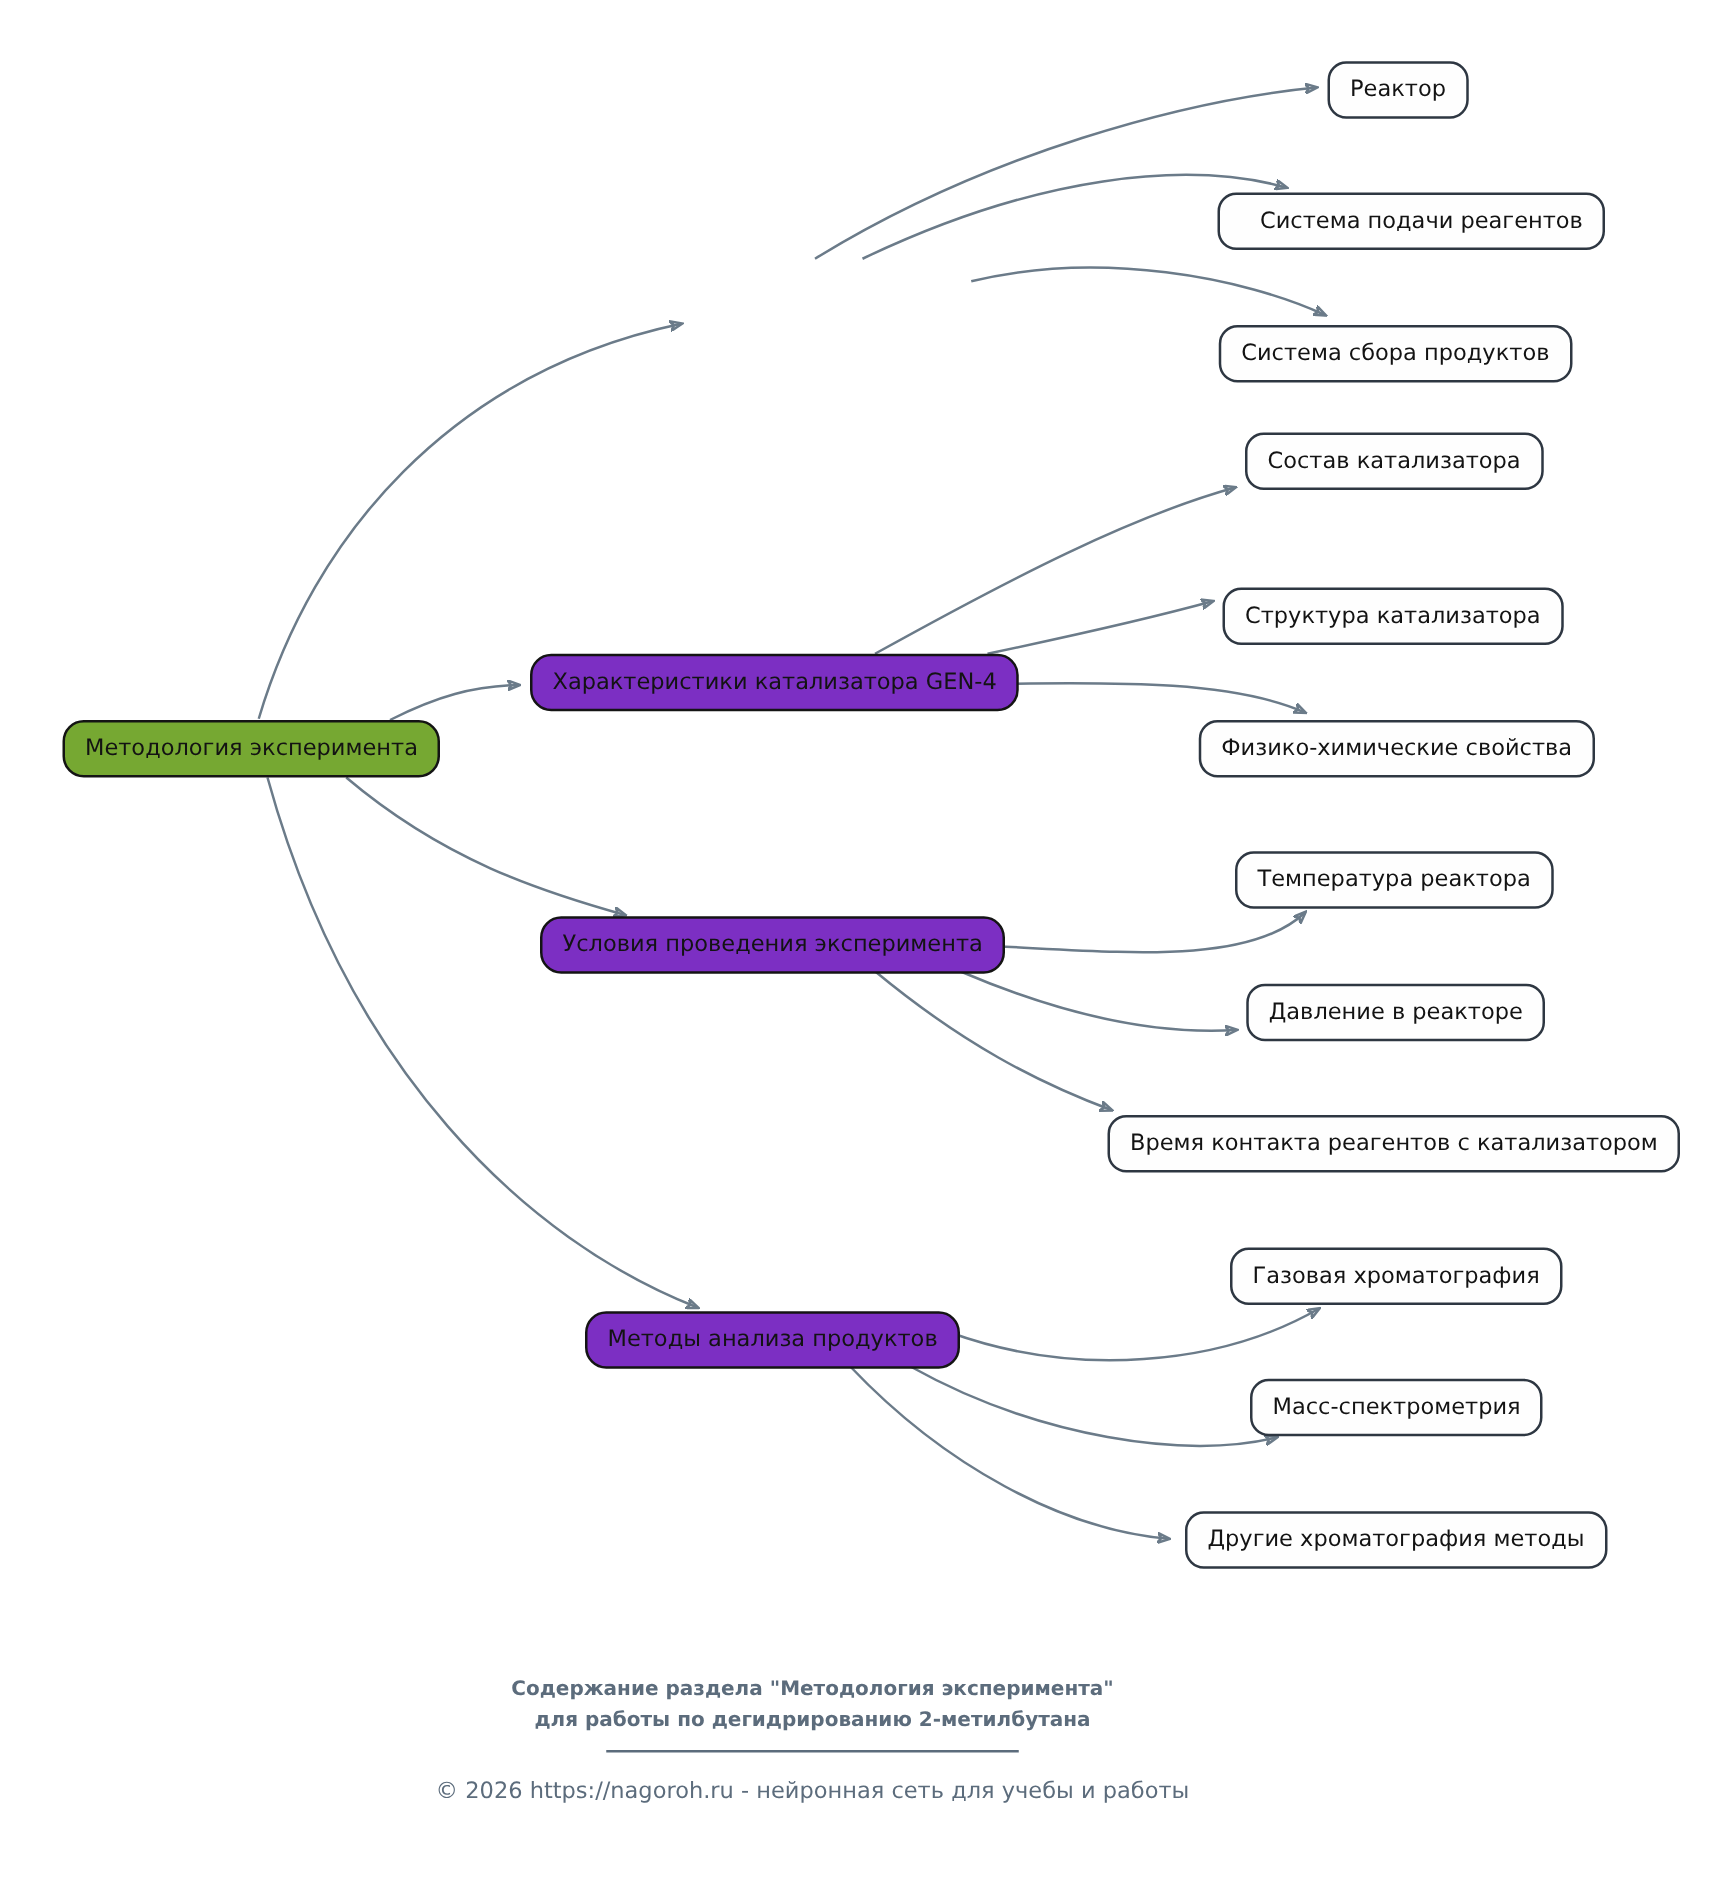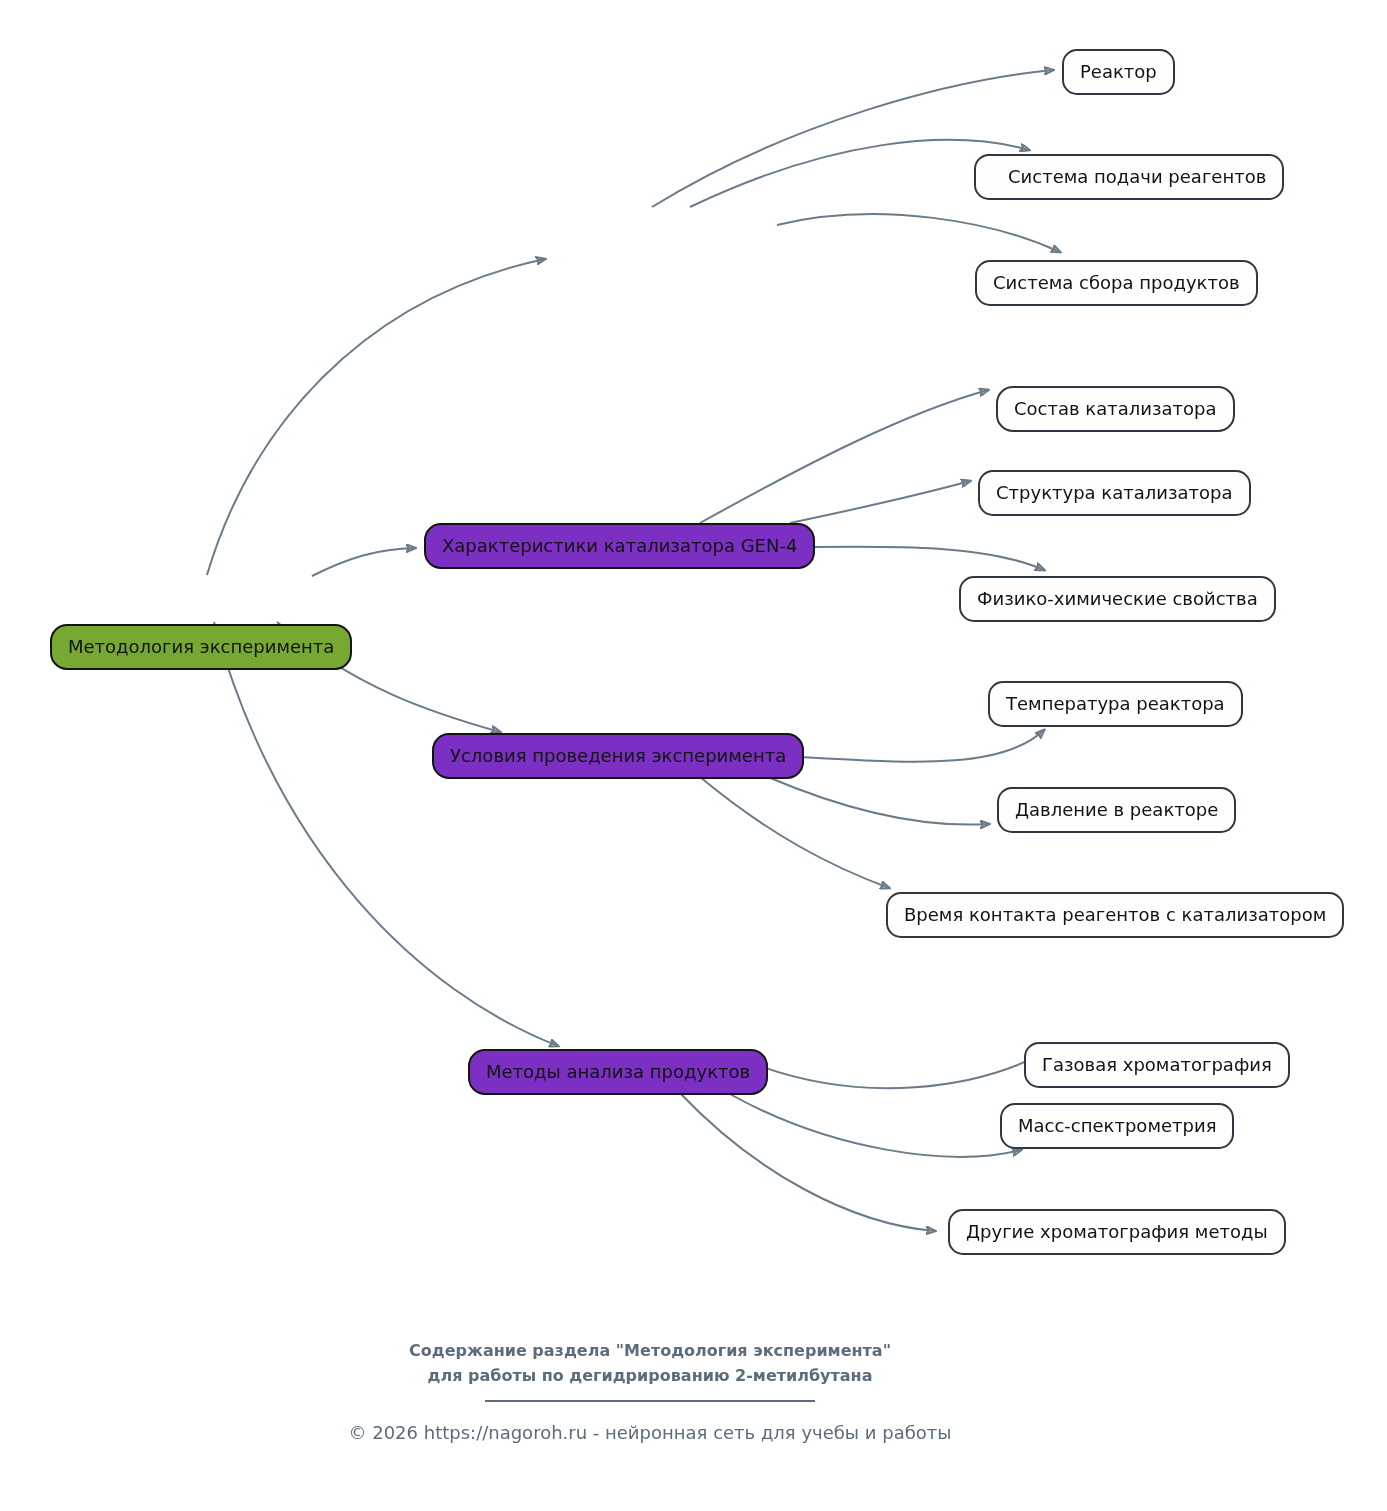--- a/index.html
+++ b/index.html
@@ -18,21 +18,21 @@
     white-space:nowrap;
     font-size:18px;
     line-height:24px;
     color:#131313;
     text-align:center;
     padding:9px 16px;
     border:2px solid #141414;
     border-radius:17px;
     background:#ffffff;
   }
-  .root{background:#76a832;margin-top:48px;}
+  .root{background:#76a832;}
   .branch{background:#7c2fc3;}
   .leaf{background:#fefefe;border:2px solid #2e3742;border-radius:15px;}
   .footer{
     position:absolute;
     left:300px;top:1338px;width:700px;
     text-align:center;
     color:#5c6c7c;
   }
   .footer-title{
     font-size:16px;
@@ -85,29 +85,29 @@
   <div class="node root" style="left:50px;top:576px;">Методология эксперимента</div>
 
   <div class="node branch" style="left:424px;top:523px;">Характеристики катализатора GEN-4</div>
   <div class="node branch" style="left:432px;top:733px;">Условия проведения эксперимента</div>
   <div class="node branch" style="left:468px;top:1049px;">Методы анализа продуктов</div>
 
   <div class="node leaf" style="left:1062px;top:49px;">Реактор</div>
   <div class="node leaf" style="left:974px;top:154px;padding-left:32px;">Система подачи реагентов</div>
   <div class="node leaf" style="left:975px;top:260px;">Система сбора продуктов</div>
 
-  <div class="node leaf" style="left:996px;top:386px;border-radius:17px;">Состав катализатора</div>
+  <div class="node leaf" style="left:996px;top:346px;">Состав катализатора</div>
   <div class="node leaf" style="left:978px;top:470px;">Структура катализатора</div>
   <div class="node leaf" style="left:988px;top:681px;">Температура реактора</div>
 
   <div class="node leaf" style="left:959px;top:576px;">Физико-химические свойства</div>
   <div class="node leaf" style="left:997px;top:787px;">Давление в реакторе</div>
   <div class="node leaf" style="left:886px;top:892px;">Время контакта реагентов с катализатором</div>
 
-  <div class="node leaf" style="left:984px;top:1042px;margin-left:40px;">Газовая хроматография</div>
+  <div class="node leaf" style="left:984px;top:998px;">Газовая хроматография</div>
   <div class="node leaf" style="left:1000px;top:1103px;">Масс-спектрометрия</div>
   <div class="node leaf" style="left:948px;top:1209px;">Другие хроматография методы</div>
 
   <div class="footer">
     <div class="footer-title">
       <div>Содержание раздела "Методология эксперимента"</div>
       <div>для работы по дегидрированию 2-метилбутана</div>
     </div>
     <div class="footer-divider"></div>
     <div class="footer-copyright">© 2026 https://nagoroh.ru - нейронная сеть для учебы и работы</div>

